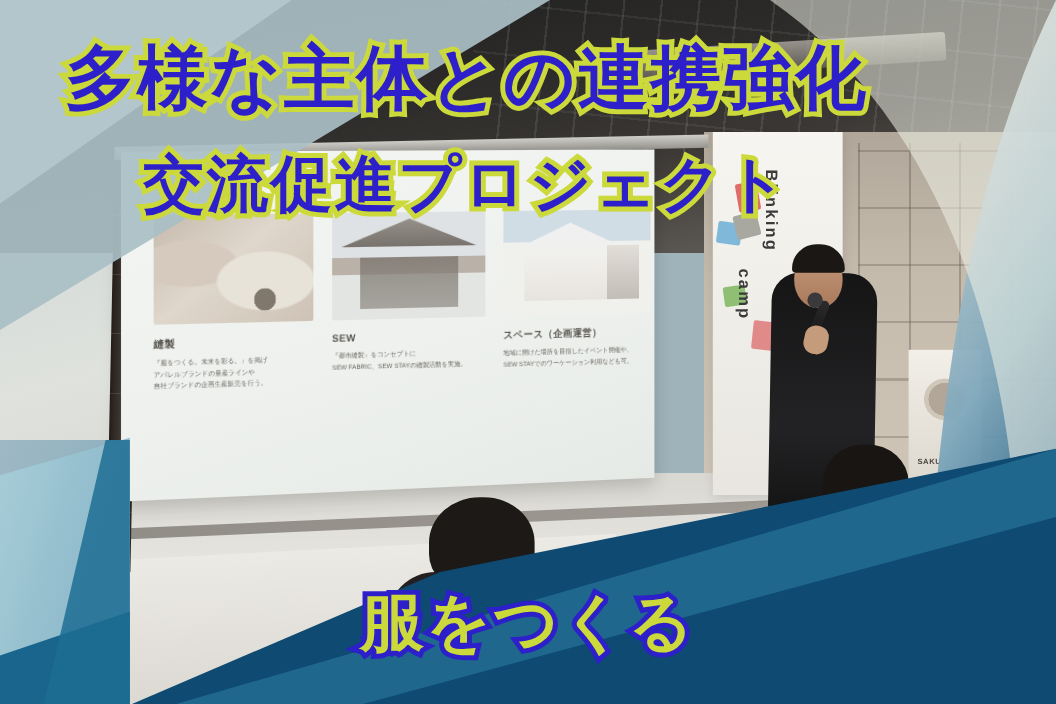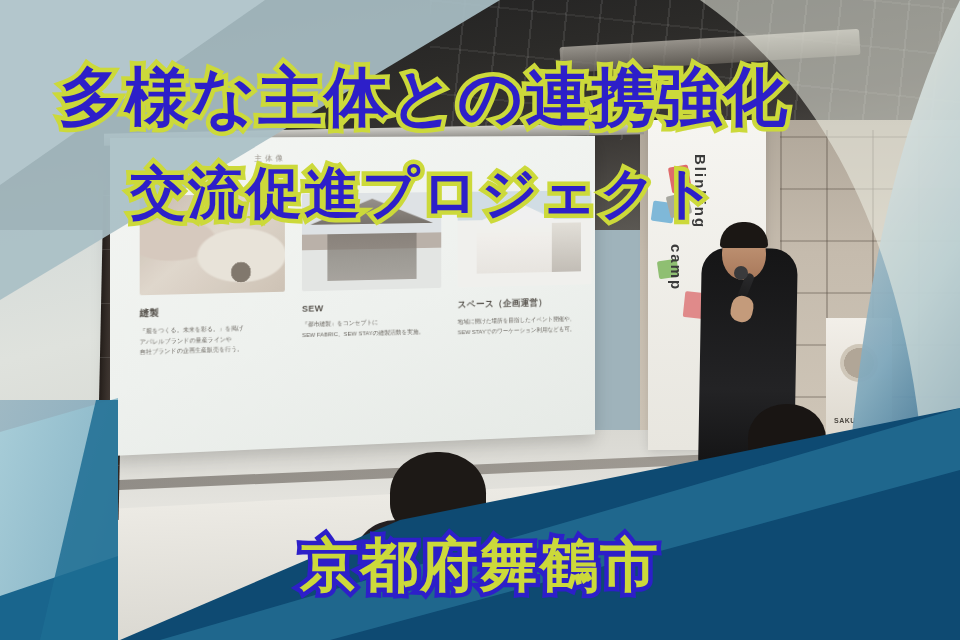--- a/index.html
+++ b/index.html
@@ -193,21 +193,21 @@
   .aud2-head{left:748px;top:404px;width:78px;height:72px;background:#191513;position:absolute;border-radius:48% 48% 40% 40%;}
   .aud2-body{left:716px;top:462px;width:146px;height:120px;background:#201d1e;position:absolute;border-radius:40px 40px 0 0;}
 
   
   .ovl{position:absolute;inset:0;pointer-events:none;}
 
   
   .headline{
     position:absolute;left:0;width:848px;text-align:center;
     font-family:"DejaVu Sans","Liberation Sans",sans-serif;
-    font-weight:700;white-space:nowrap;margin-top:26px;
+    font-weight:700;white-space:nowrap;
   }
   .hl1{top:28px;font-size:64px;}
   .hl2{top:130px;font-size:56px;}
   .hl-in{
     display:inline-block;color:#2d1fc9;
     -webkit-text-stroke:9px #ccd93a;paint-order:stroke fill;
     letter-spacing:2px;
   }
   .foot{
     position:absolute;left:0;top:527px;width:960px;text-align:center;
@@ -337,16 +337,16 @@
     <path d="M960,408 L960,470 L330,640 L160,640 Z" fill="#2d7fa4" opacity="0.55"></path>
   </svg>
 
   <div class="headline hl1">
     <span class="hl-in">多様な主体との連携強化</span>
   </div>
   <div class="headline hl2">
     <span class="hl-in">交流促進プロジェクト</span>
   </div>
   <div class="foot">
-    <span class="foot-in">京都府舞鶴市</span>
+    <span class="foot-in">服をつくる</span>
   </div>
 
 </div>
 
 </body></html>

